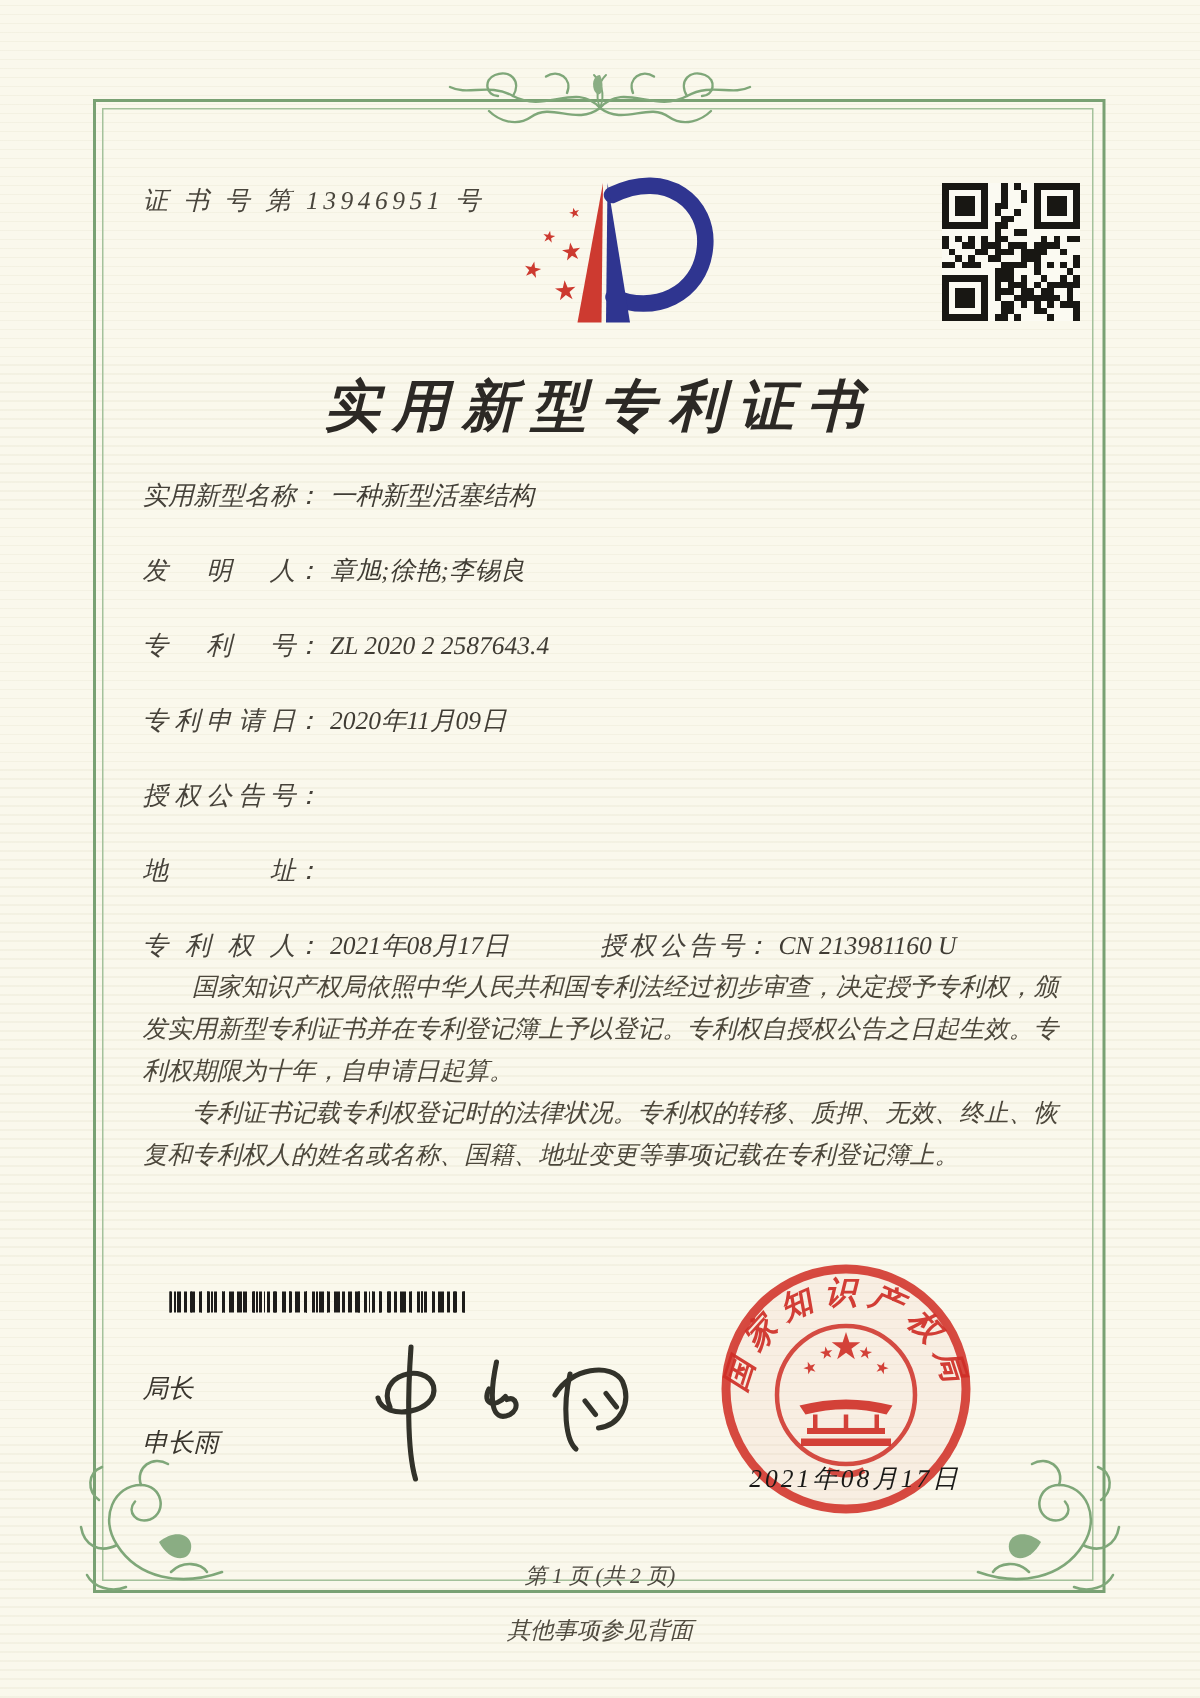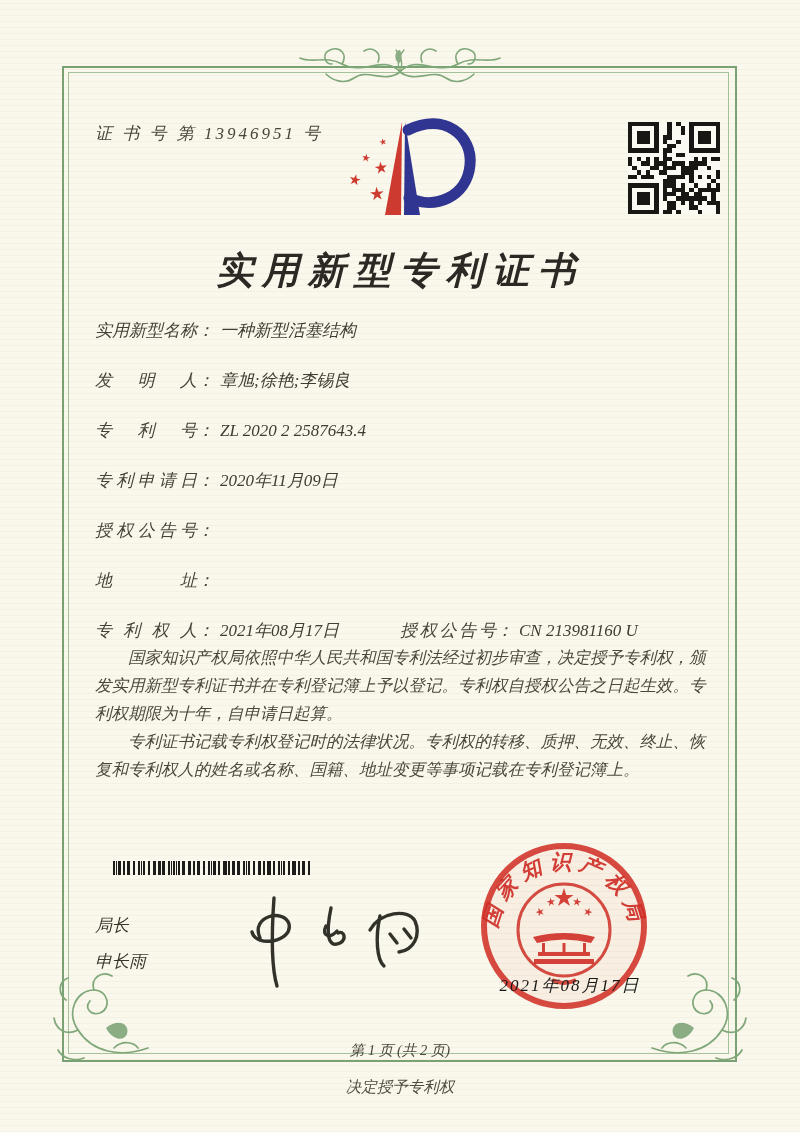--- a/index.html
+++ b/index.html
@@ -344,15 +344,15 @@
         <rect x="107" y="103" width="3" height="9"></rect>
       <rect x="62" y="112" width="52" height="4"></rect>
       <rect x="58" y="119" width="60" height="5"></rect>
     </g>
     <circle cx="88" cy="90" r="46" fill="none" stroke="rgba(206,46,38,0.85)" stroke-width="3"></circle>
     <path d="M76,140 q12,6 24,0" fill="none" stroke="rgba(206,46,38,0.85)" stroke-width="4"></path>
   </svg>
   <div class="seal-date">2021年08月17日</div>
 
   <div class="page-num">第 1 页 (共 2 页)</div>
-  <div class="back-note">决定授予专利权</div>
+  <div class="back-note">其他事项参见背面</div>
 
 </div>
 
 </body></html>

